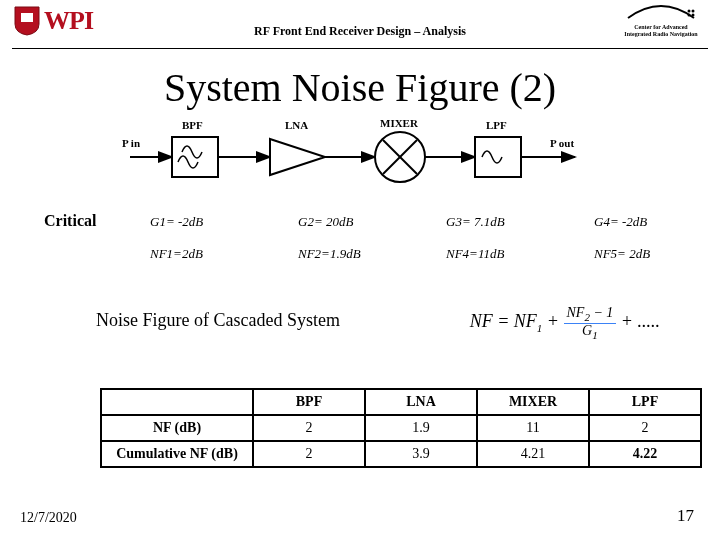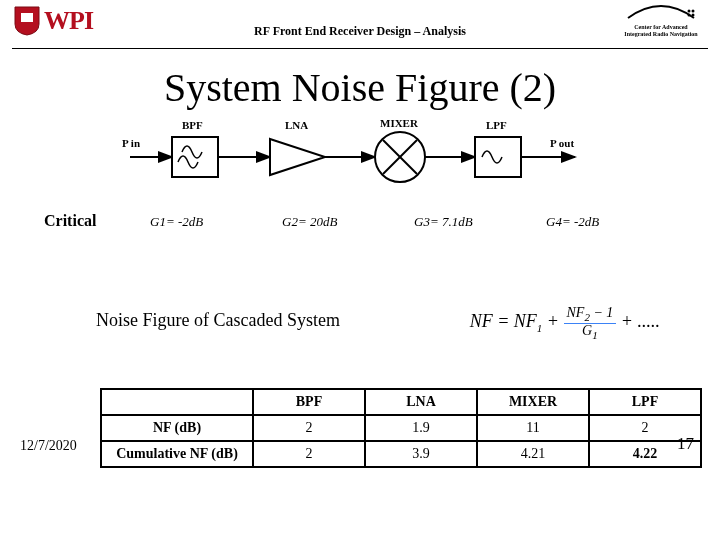--- a/index.html
+++ b/index.html
@@ -7,21 +7,21 @@
     padding: 0;
     width: 720px;
     height: 540px;
     background: #fff;
     font-family: "Times New Roman", Times, serif;
     color: #000;
     position: relative;
   }
   .slide {
     width: 720px;
-    height: 468px;
+    height: 540px;
     position: relative;
     box-sizing: border-box;
   }
   .header {
     position: relative;
     height: 58px;
   }
   .logo-left {
     position: absolute;
     left: 14px;
@@ -90,21 +90,21 @@
     position: absolute;
     left: 44px;
     top: 212px;
     font-size: 16px;
     font-weight: bold;
   }
   .gnf-row {
     position: absolute;
     left: 150px;
     display: flex;
-    gap: 42px;
+    gap: 58px;
     font-size: 13px;
   }
   .gnf-row .cell { width: 90px; }
   .gnf-row .ital { font-style: italic; }
   .cascaded-label {
     position: absolute;
     left: 96px;
     top: 310px;
     font-size: 18px;
   }
@@ -222,20 +222,26 @@
     <span class="bd-label" style="left:430px; top:20px;">P out</span>
   </div>
 
   <div class="critical">Critical</div>
 
   <div class="gnf-row" style="top:214px;">
     <span class="cell"><span class="ital">G1= -2dB</span></span>
     <span class="cell"><span class="ital">G2= 20dB</span></span>
     <span class="cell"><span class="ital">G3= 7.1dB</span></span>
     <span class="cell"><span class="ital">G4= -2dB</span></span>
+  </div>
+  <div class="gnf-row" style="top:246px;">
+    <span class="cell"><span class="ital">NF1=2dB</span></span>
+    <span class="cell"><span class="ital">NF2=1.9dB</span></span>
+    <span class="cell"><span class="ital">NF4=11dB</span></span>
+    <span class="cell"><span class="ital">NF5= 2dB</span></span>
   </div>
 
   <div class="cascaded-label">Noise Figure of Cascaded System</div>
 
   <div class="formula">
     <span>NF</span>
     <span> = </span>
     <span>NF</span><span class="sub">1</span>
     <span> + </span>
     <span class="frac">

